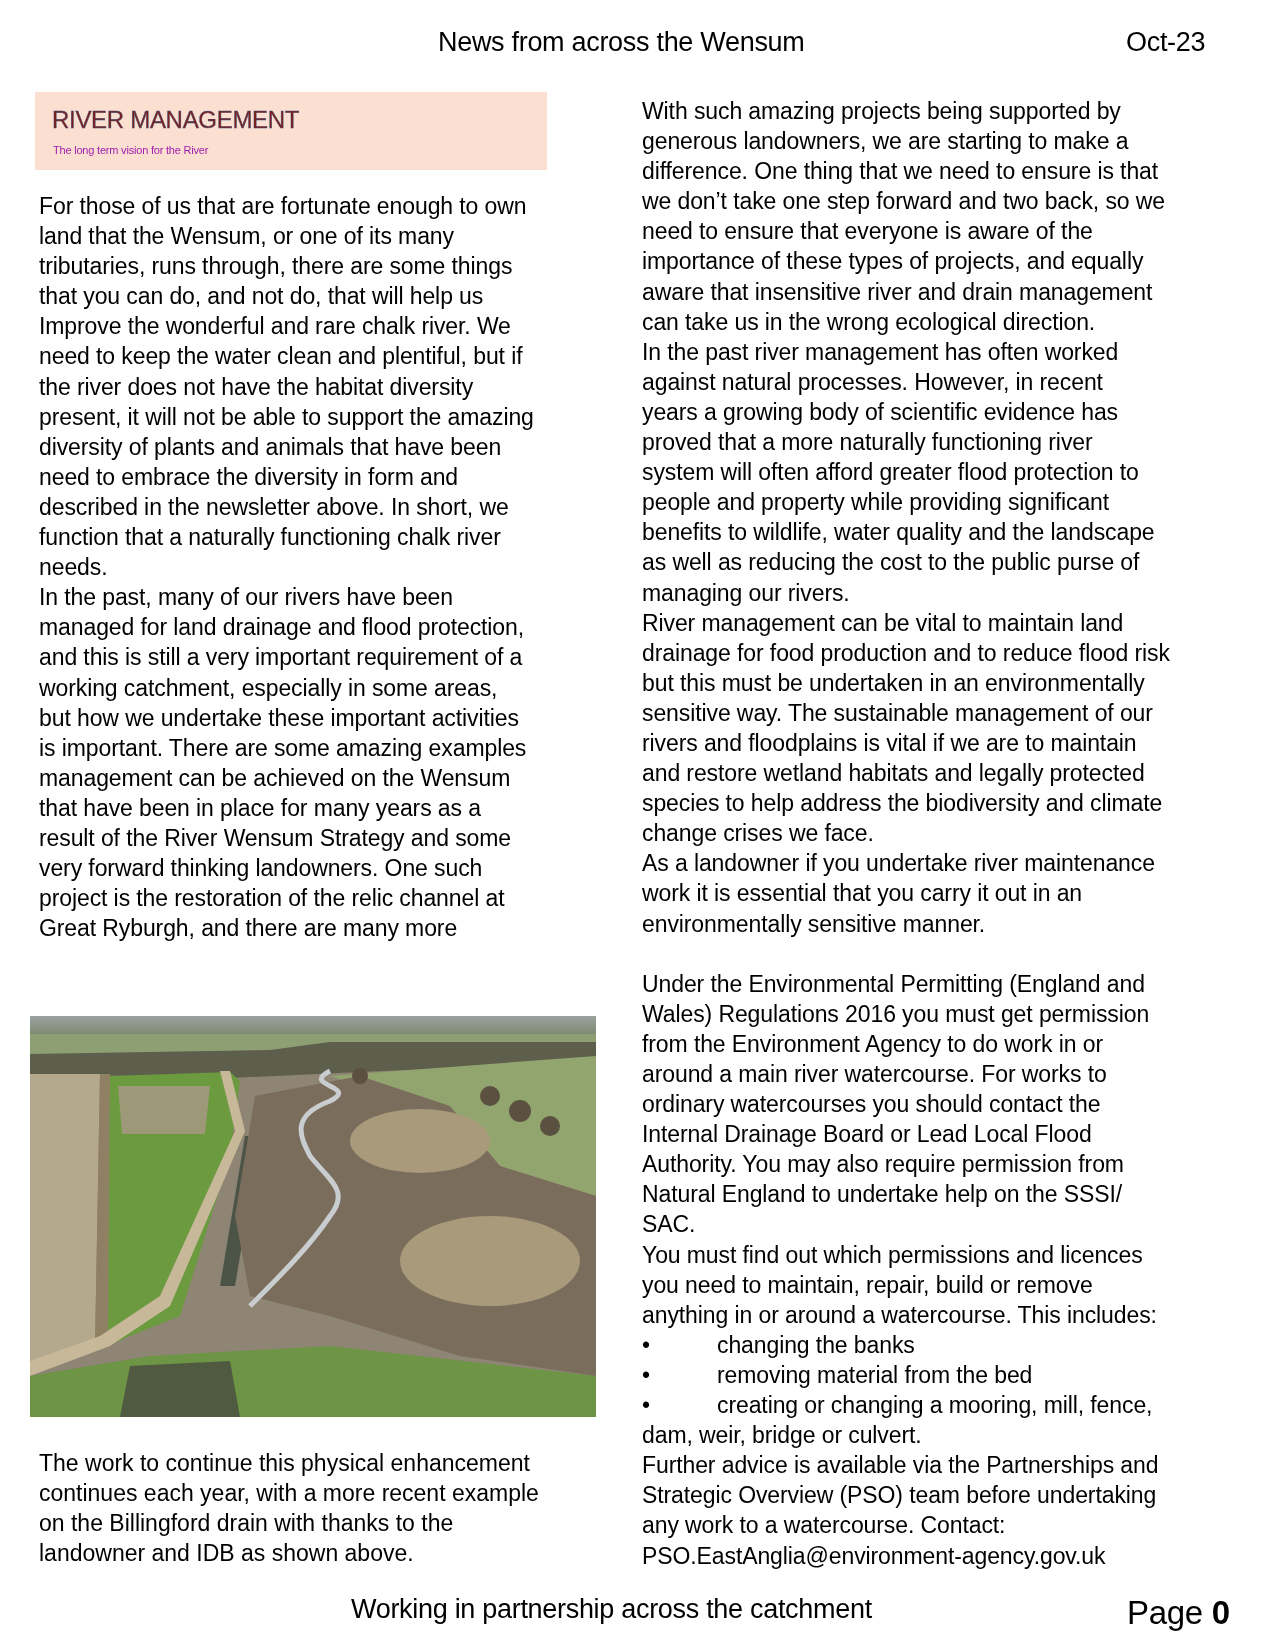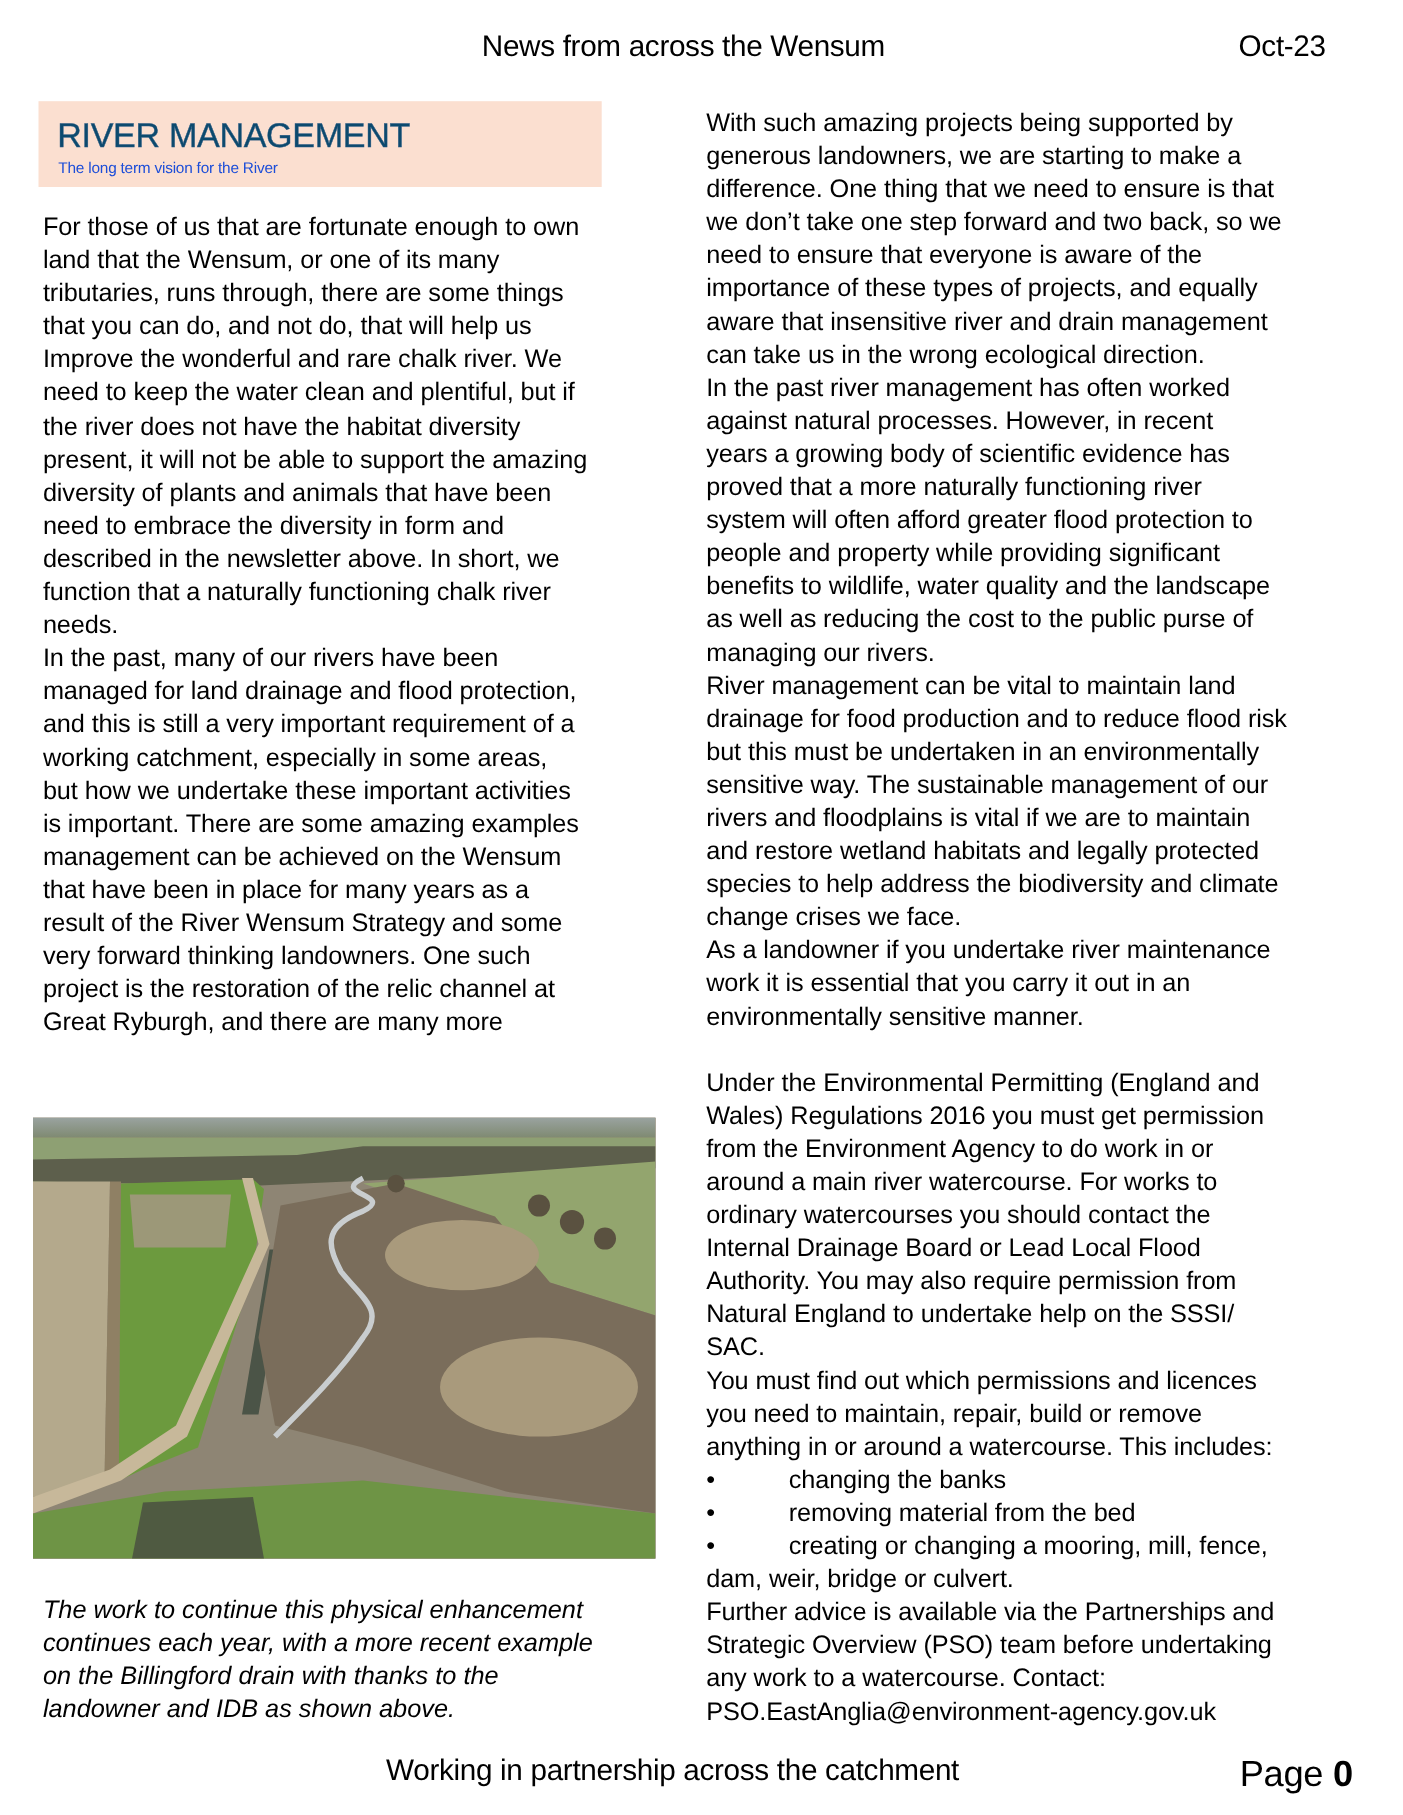--- a/index.html
+++ b/index.html
@@ -1,31 +1,31 @@
 <!DOCTYPE html>
 <html><head>
   <meta charset="utf-8">
   <style>
     html, body { margin: 0; padding: 0; background: #ffffff; }
     body { width: 1275px; height: 1650px; position: relative; overflow: hidden;
            font-family: "Liberation Sans", sans-serif; color: #000; }
     .hdr-title { position: absolute; top: 27px; left: 438px; font-size: 27px; letter-spacing: -0.3px; }
     .hdr-date { position: absolute; top: 27px; left: 1126px; font-size: 27px; letter-spacing: -0.3px; }
     .banner { position: absolute; left: 35px; top: 92px; width: 512px; height: 78px; background: #fbdfd0; }
-    .banner-title { position: absolute; left: 17px; top: 14px; font-size: 31px; color: #0c4a6e; font-weight: normal; letter-spacing: -0.3px; text-align: right; -webkit-text-stroke: 0.4px #2a5a84; }
-    .banner-sub { position: absolute; left: 18px; top: 52px; font-size: 14px; color: #1d4ed8; letter-spacing: -0.2px; }
+    .banner-title { position: absolute; left: 17px; top: 14px; font-size: 24px; color: #7f1d1d; font-weight: normal; letter-spacing: -0.3px; text-align: right; -webkit-text-stroke: 0.4px #2a5a84; }
+    .banner-sub { position: absolute; left: 18px; top: 52px; font-size: 11px; color: #a21caf; letter-spacing: -0.2px; }
     .col { position: absolute; font-size: 23px; line-height: 30.1px; letter-spacing: -0.1px; }
     .col-left { left: 39px; top: 191px; width: 560px; }
     .col-right { left: 642px; top: 96px; width: 600px; }
     .line { white-space: nowrap; display: block; height: 30.1px; }
     .blank { display: block; height: 30.1px; }
     .bullet { display: flex; white-space: nowrap; height: 30.1px; }
     .bullet .dot { width: 75px; }
     .photo { position: absolute; left: 30px; top: 1016px; width: 566px; height: 401px; overflow: hidden; background: #8a8170; }
-    .caption { position: absolute; left: 39px; top: 1448px; font-size: 23px; line-height: 30.1px; width: 560px; font-style: italic; }
+    .caption { position: absolute; left: 39px; top: 1448px; font-size: 23px; line-height: 30.1px; width: 560px; }
     .ftr-text { position: absolute; top: 1594px; left: 351px; font-size: 27px; letter-spacing: -0.3px; }
     .ftr-page { position: absolute; top: 1594px; left: 1127px; font-size: 33px; letter-spacing: -0.3px; }
     .ftr-page .num { font-weight: bold; }
   </style>
 </head>
 <body>
 
 <div class="hdr-title">News from across the Wensum</div>
 <div class="hdr-date">Oct-23</div>
 

